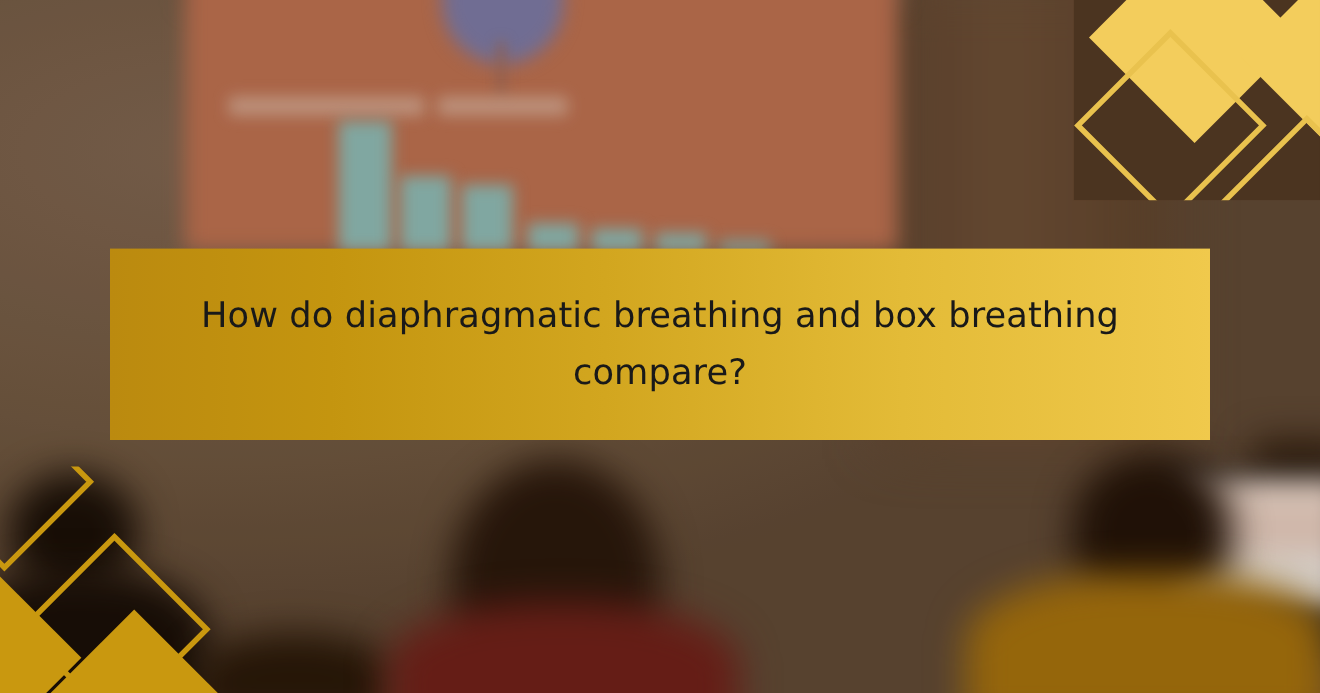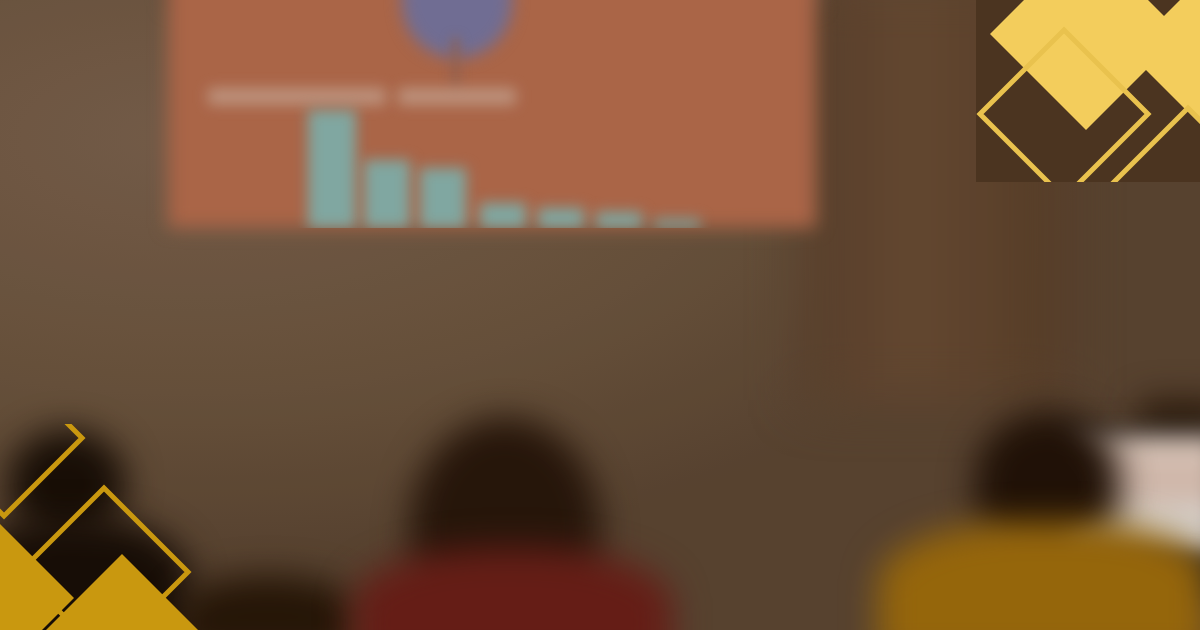--- a/index.html
+++ b/index.html
@@ -278,14 +278,17 @@
 
     <path d="M 4 -64 L 82 14 L 4 92 L -74 14 Z" fill="none" stroke="#c9980f" stroke-width="5"></path>
 
     <path d="M 104 64 L 188 148 L 104 232 L 20 148 Z" fill="none" stroke="#c9980f" stroke-width="5"></path>
 
     <path d="M -16 84 L 74 174 L -16 264 L -106 174 Z" fill="#c9980f"></path>
 
     <path d="M 122 130 L 222 230 L 122 330 L 22 230 Z" fill="#c9980f"></path>
   </svg>
 
+  <div class="banner">
+    <h1 class="banner-title">How do diaphragmatic breathing and box breathing compare?</h1>
+  </div>
 
 </div>
 
 </body></html>

